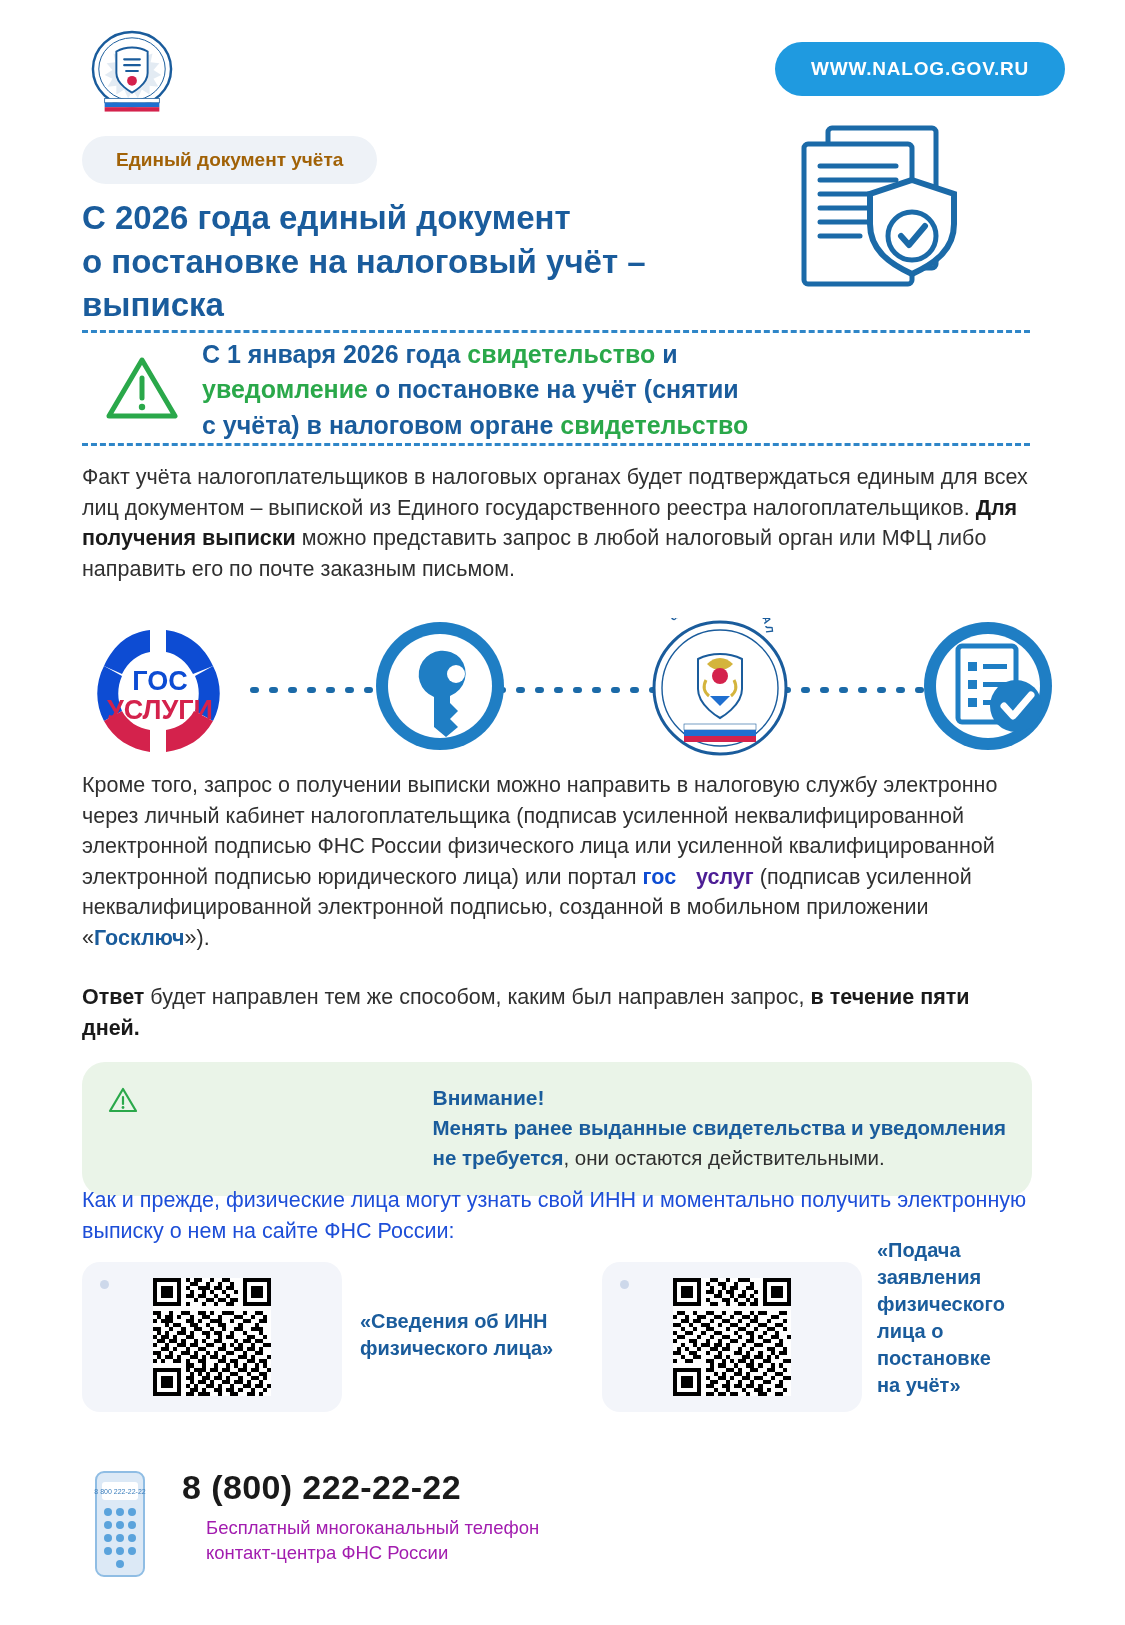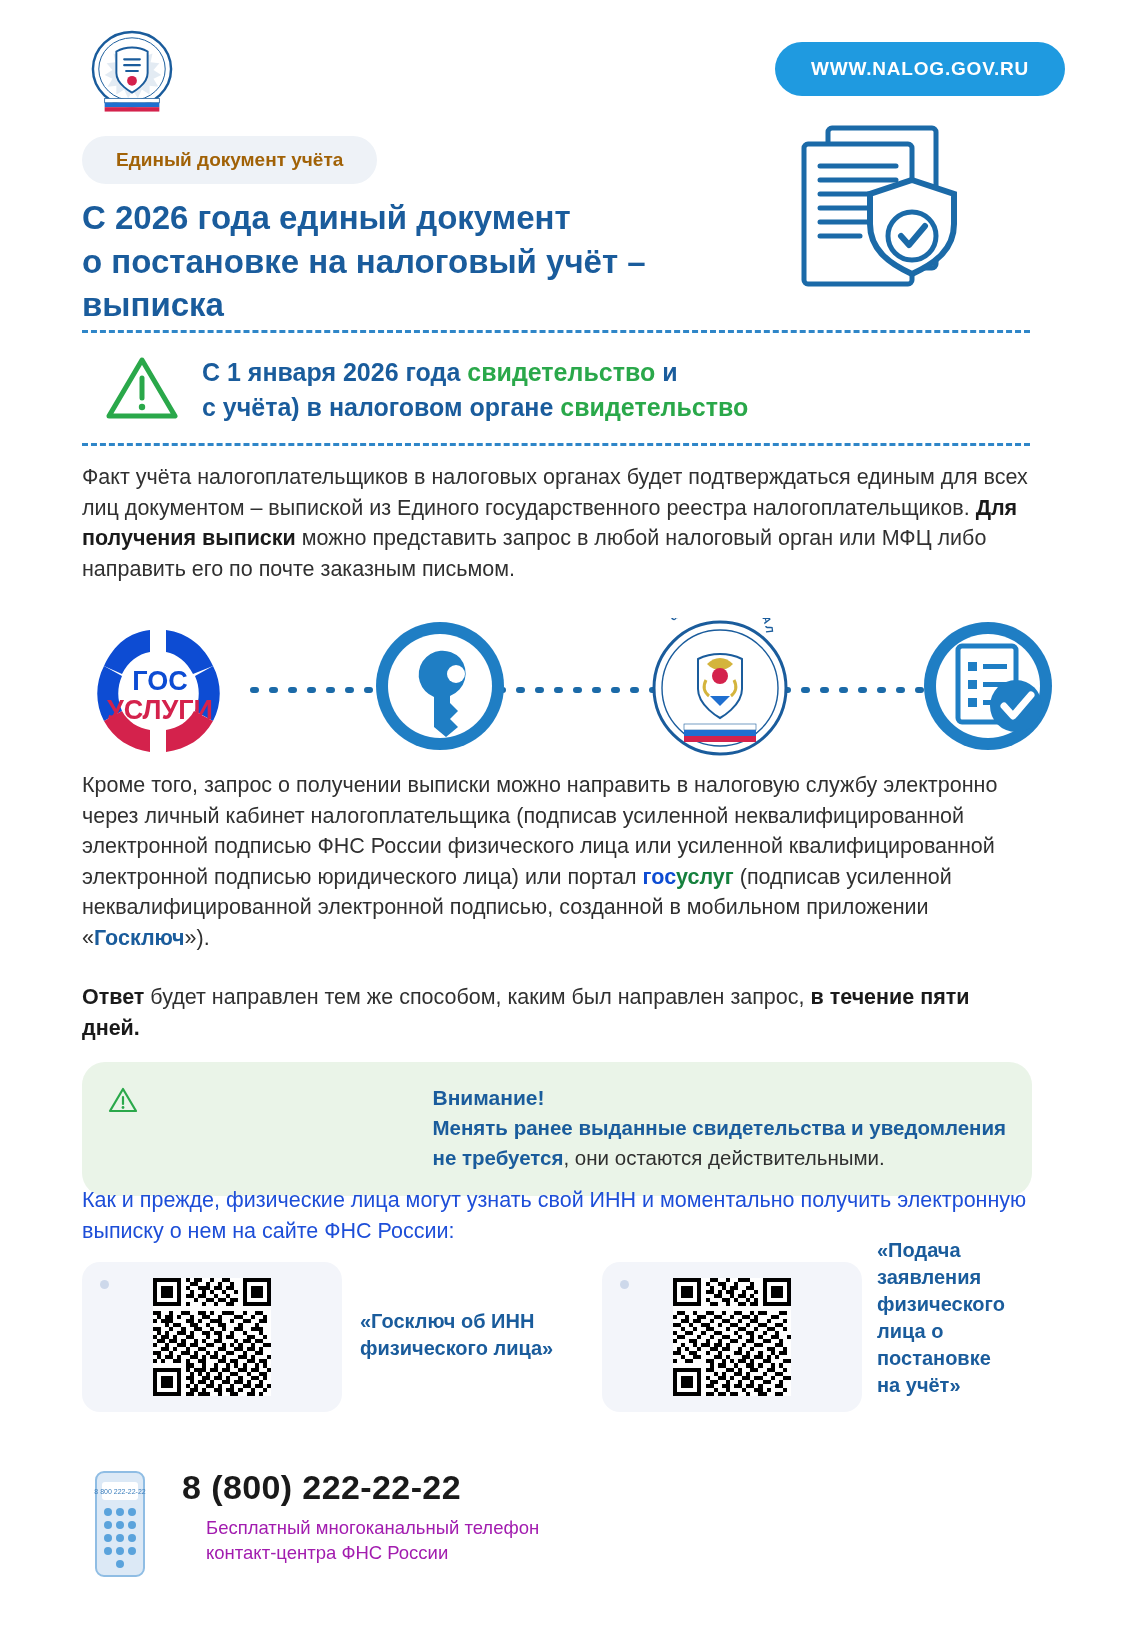--- a/index.html
+++ b/index.html
@@ -99,21 +99,21 @@
     line-height: 1.42;
     color: #303030;
   }
   .para b { font-weight: bold; color: #1a1a1a; }
   #p1 { top: 462px; }
   #p2 { top: 770px; }
   #p3 { top: 982px; }
 
   .blue-b { color: #1a5c9c; font-weight: bold; }
   .gos-g { color: #0d4cd3; font-weight: bold; }
-  .gos-u { color: #15803d; font-weight: bold; }
+  .gos-u { color: #4c1d95; font-weight: bold; margin-left: 20px; }
 
   
   .icon-strip {
     position: absolute;
     top: 618px; left: 82px;
     width: 950px; height: 140px;
   }
   .dots-line {
     position: absolute;
     top: 69px; left: 0; width: 950px; height: 6px;
@@ -235,20 +235,23 @@
     <div class="alert-tri">
       <svg width="74" height="66" viewBox="0 0 74 66">
         <path d="M37 5 L70 61 H4 Z" fill="none" stroke="#2aa84a" stroke-width="5" stroke-linejoin="round"></path>
         <path d="M37 23 v20" stroke="#2aa84a" stroke-width="5" stroke-linecap="round"></path>
         <circle cx="37" cy="52" r="3.2" fill="#2aa84a"></circle>
       </svg>
     </div>
     <div class="alert-text">
       <div>
         <span>С 1 января 2026 года </span><span class="green">свидетельство</span><span> и</span>
+      </div>
+      <div>
+        <span class="green">уведомление</span><span> о постановке на учёт (снятии</span>
       </div>
       <div>
         <span>с учёта) в налоговом органе </span><span class="green">свидетельство</span>
       </div>
     </div>
   </div>
 
   <div class="para" id="p1">
     <span>Факт учёта налогоплательщиков в налоговых органах будет подтверждаться единым для всех лиц документом – выпиской из Единого государственного реестра налогоплательщиков.</span>
     <b>Для получения выписки</b><span> можно представить запрос в любой налоговый орган или МФЦ либо направить его по почте заказным письмом.</span>
@@ -562,21 +565,21 @@
           <rect x="8" y="28" width="2" height="1"></rect>
             <rect x="11" y="28" width="3" height="1"></rect>
             <rect x="16" y="28" width="1" height="1"></rect>
             <rect x="19" y="28" width="2" height="1"></rect>
             <rect x="23" y="28" width="2" height="1"></rect>
             <rect x="26" y="28" width="1" height="1"></rect>
         </g>
       </svg>
     </div>
     <div class="qr-label" style="left:278px; top:46px; width:250px;">
-      <div>«Госключ об ИНН</div>
+      <div>«Сведения об ИНН</div>
       <div>физического лица»</div>
     </div>
 
     <div class="qr-card" style="left:520px; top:0;">
       <svg class="qr-img" viewBox="0 0 29 29" shape-rendering="crispEdges">
         <rect width="29" height="29" fill="#ffffff"></rect>
         <g fill="#000000">
           <rect x="0" y="0" width="7" height="1"></rect>
             <rect x="0" y="6" width="7" height="1"></rect>
           <rect x="0" y="0" width="1" height="7"></rect>

